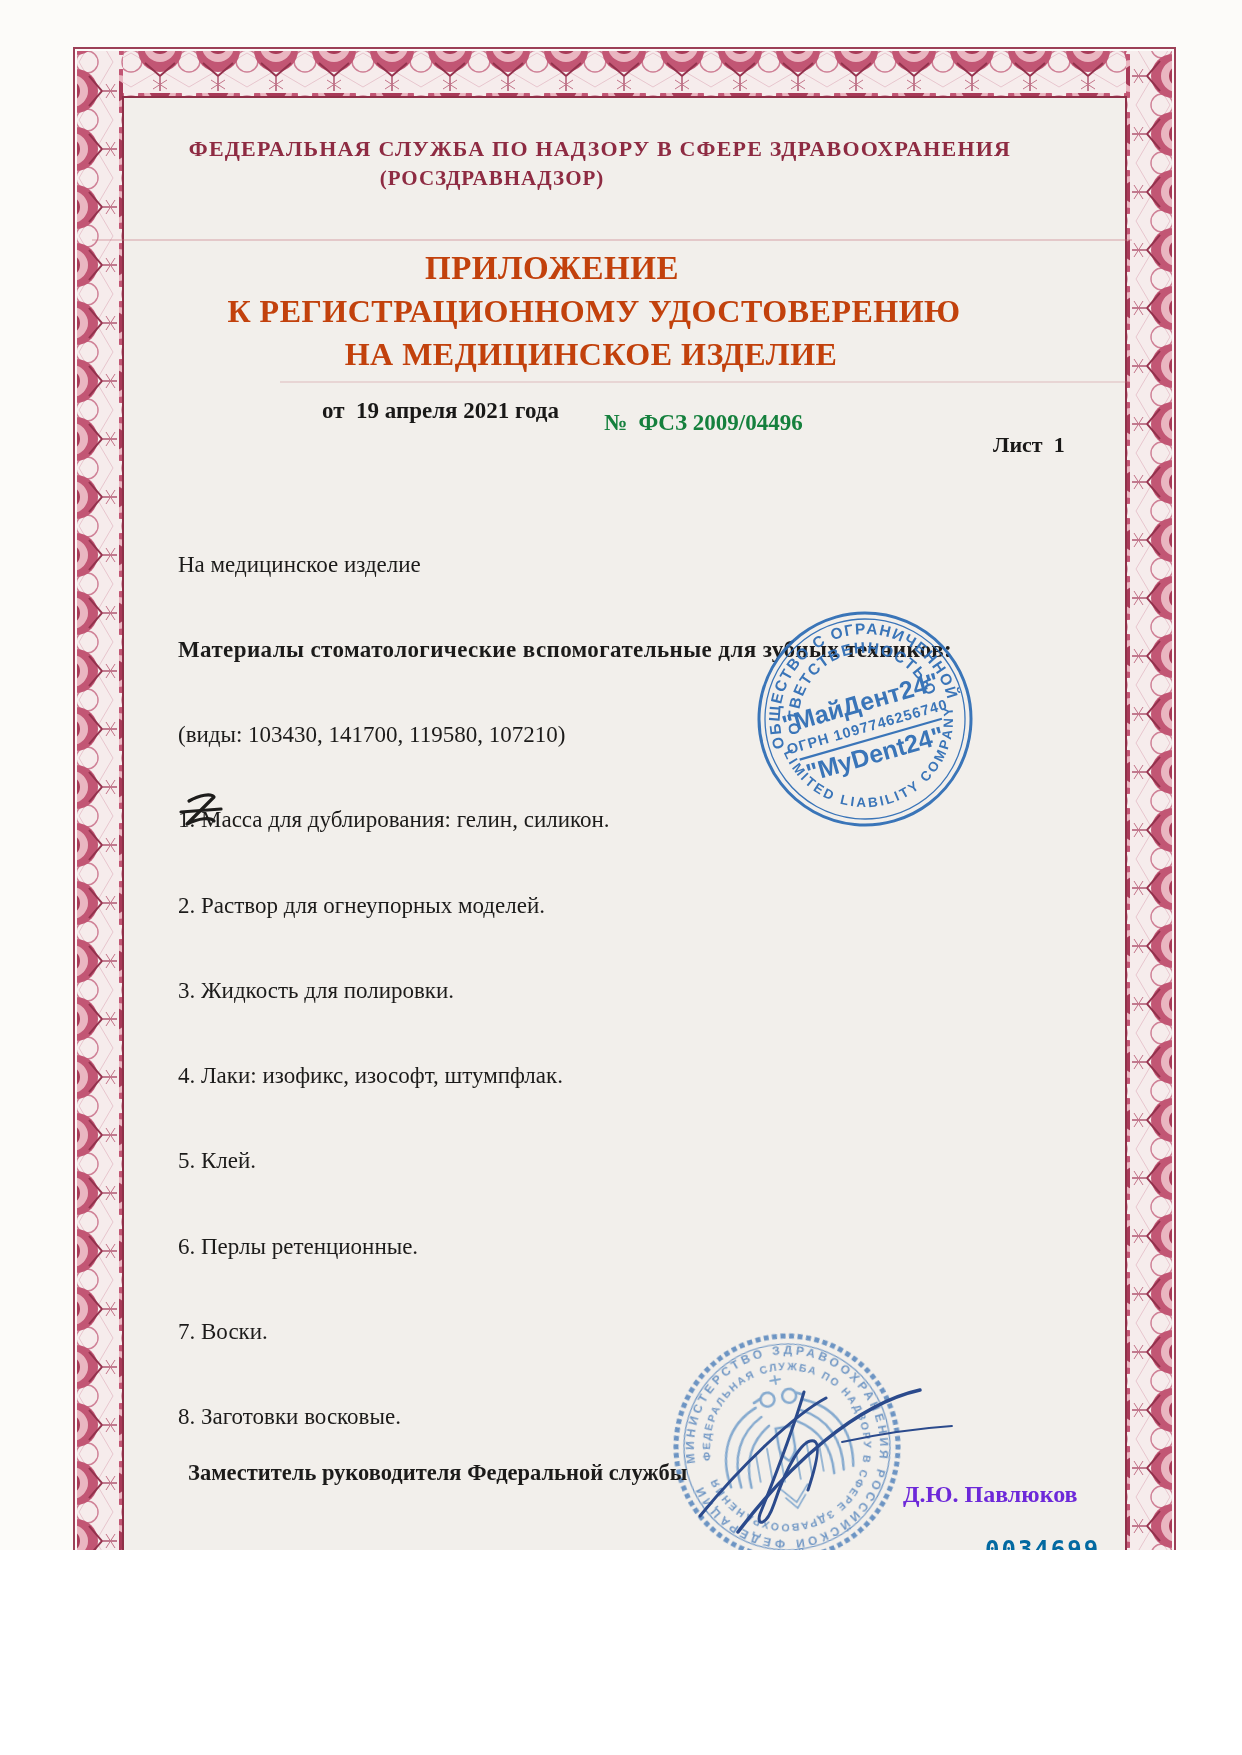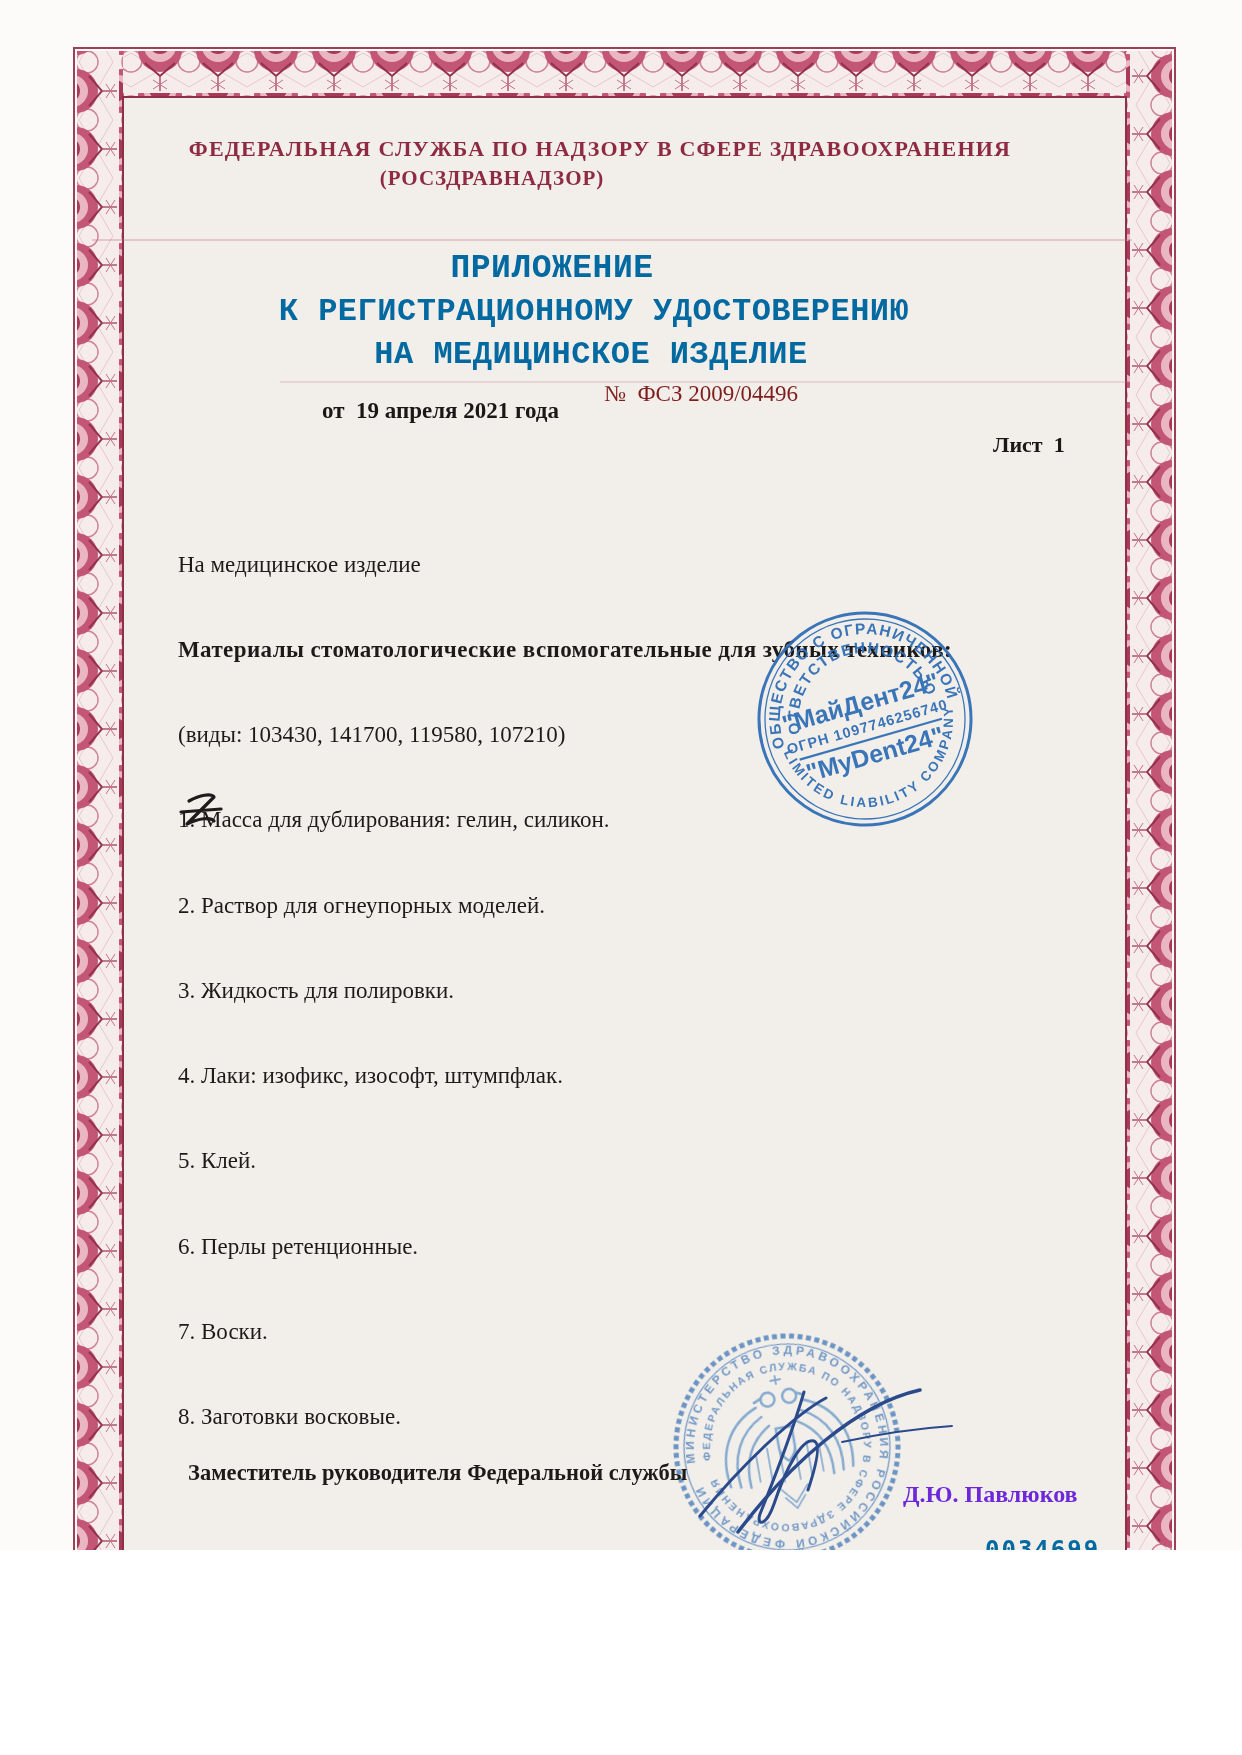--- a/index.html
+++ b/index.html
@@ -6,27 +6,27 @@
   .screen{position:relative;width:1242px;height:1550px;background:#fcfbf9;overflow:hidden;
           font-family:"Liberation Serif",serif;}
   .abs{position:absolute;white-space:pre;}
   .frame{position:absolute;left:73px;top:47px;}
   .scanline{position:absolute;height:2px;}
   .scan-a{left:92px;top:239px;width:1040px;background:rgba(196,110,122,.30);}
   .scan-b{left:280px;top:381px;width:850px;background:rgba(196,110,122,.20);}
   .hdr{color:#8e2b42;font-weight:600;transform:translateX(-50%);}
   .hdr-1{left:600px;top:136px;font-size:22px;letter-spacing:1.2px;}
   .hdr-2{left:492px;top:166px;font-size:21px;letter-spacing:1px;}
-  .ttl{color:#0369a1;font-family:Liberation Mono, monospace;font-weight:bold;
+  .ttl{color:#c2410c;font-family:Liberation Serif, serif;font-weight:bold;
        transform:translateX(-50%);letter-spacing:.5px;}
   .ttl-1{left:552px;top:250px;font-size:33px;}
   .ttl-2{left:594px;top:293px;font-size:32px;}
   .ttl-3{left:591px;top:336px;font-size:32px;}
   .date{left:322px;top:398px;font-size:23px;font-weight:bold;color:#191817;}
-  .regnum{left:604px;top:381px;font-size:23px;font-weight:normal;color:#7f1d1d;}
+  .regnum{left:604px;top:410px;font-size:23px;font-weight:bold;color:#15803d;}
   .sheet{left:973px;top:432px;font-size:22px;font-weight:bold;color:#191817;margin-left:20px;}
   .bodytext{position:absolute;left:178px;top:494px;font-size:23px;line-height:28.4px;
             color:#1c1b1a;white-space:pre;}
   .bodytext .b{font-weight:bold;letter-spacing:.4px;}
   .sig{font-size:22.5px;font-weight:bold;color:#1c1b1a;}
   .sig-1{left:188px;top:1460px;}
   .sig-2{left:188px;top:1491px;}
   .signer{left:903px;top:1481px;font-size:24px;font-weight:bold;color:#6d28d9;}
   .serial{left:985px;top:1536px;font-family:"DejaVu Sans Mono",monospace;font-weight:bold;
           font-size:24px;letter-spacing:2px;color:#0369a1;}

